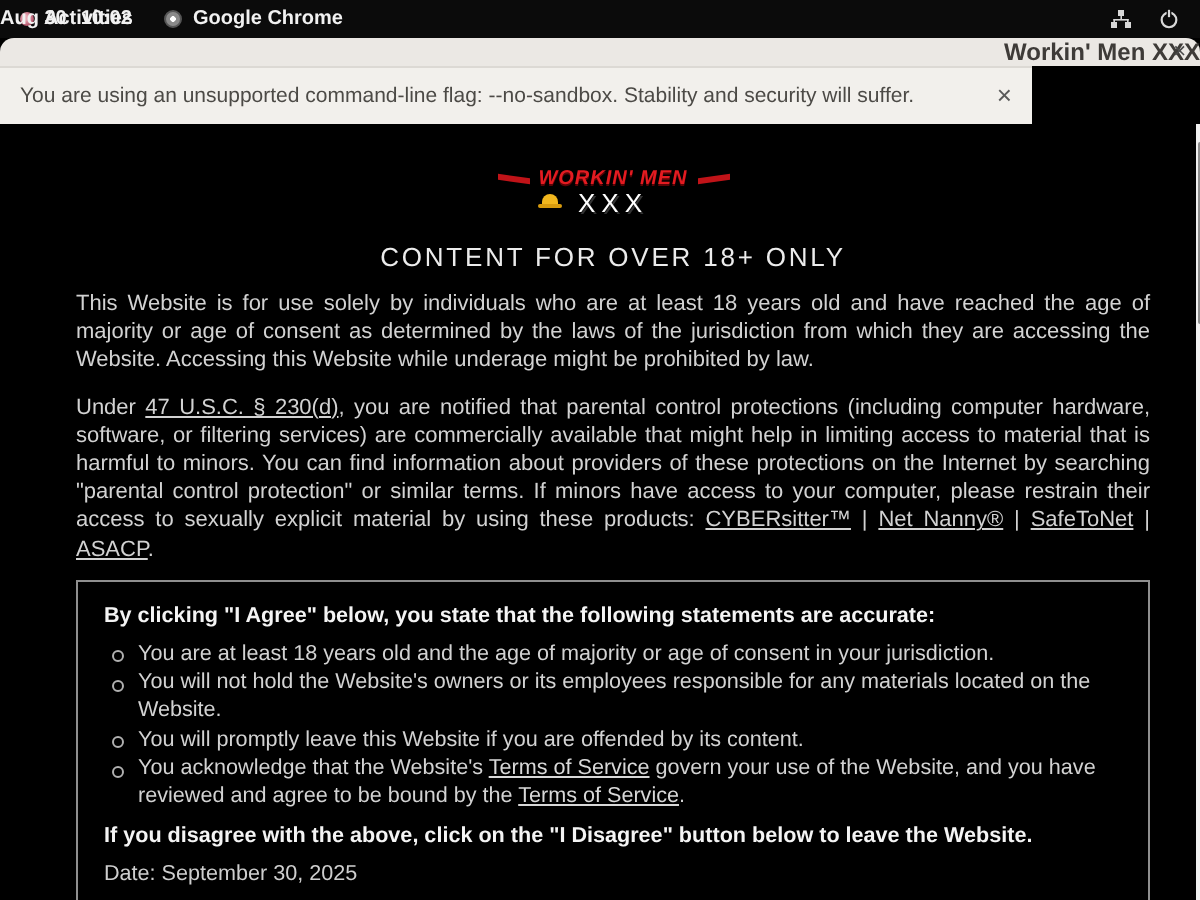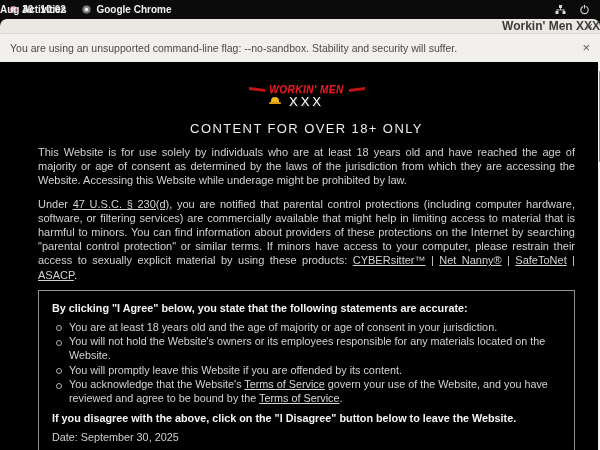--- a/index.html
+++ b/index.html
@@ -25,21 +25,21 @@
 
   
   .titlebar { position:absolute; top:19px; left:0; width:600px; height:14px;
               background:#ebe8e4; border-radius:7px 7px 0 0; display:flex; align-items:center; }
   .titlebar-title { position:absolute; left:0; right:0; text-align:right; font-size:12px;
                     font-weight:bold; color:#3e3b38; }
   .titlebar-close { position:absolute; right:7px; top:1px; font-size:11px; color:#4a4a4a;
                     line-height:12px; cursor:default; }
 
   
-  .infobar { position:absolute; top:33px; left:0; width:600px; height:29px; background:#f2f0ec;
+  .infobar { position:absolute; top:33px; left:0; width:516px; height:29px; background:#f2f0ec;
              border-top:1px solid #dcd9d4; display:flex; align-items:center; padding:0 10px; }
   .infobar-msg { font-size:10.5px; color:#4c4a46; }
   .infobar-close { margin-left:auto; font-size:13px; color:#5a5a5a; line-height:14px; cursor:default; }
 
   
   .page { position:absolute; top:62px; left:16px; width:600px; height:388px; background:#000;
           color:#d3d3d3; }
   .page-content { width:581px; padding:22px 22px 0 22px; }
 
   .logo { width:120px; margin:0 auto; position:relative; height:30px; text-align:center; }

